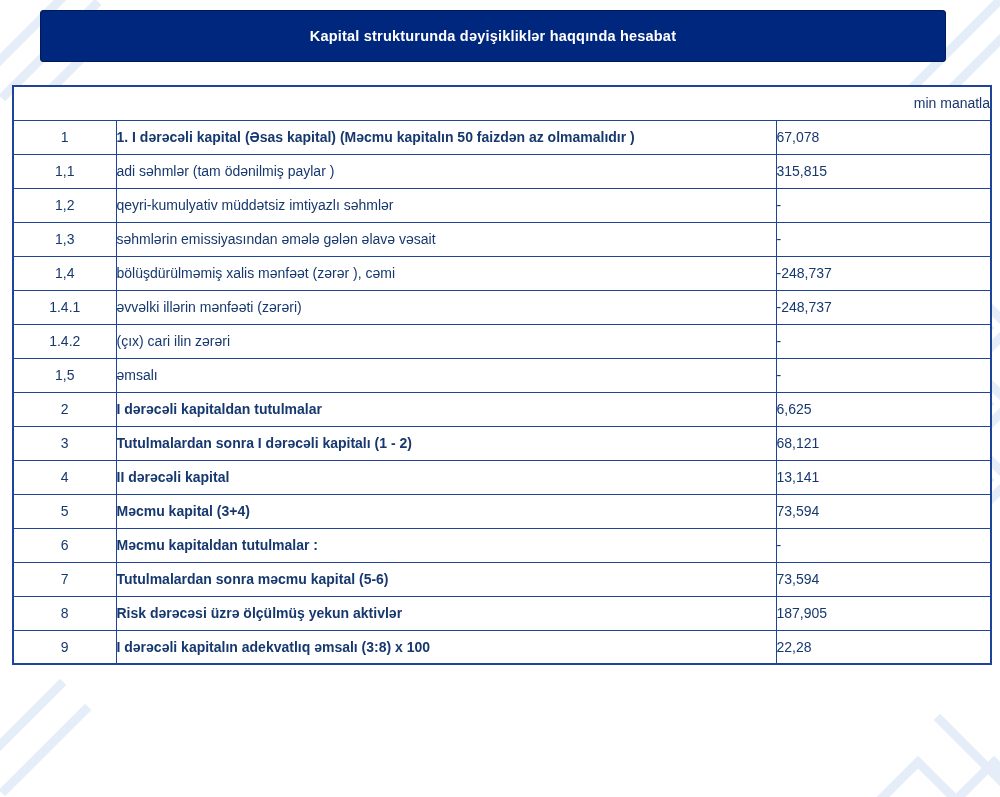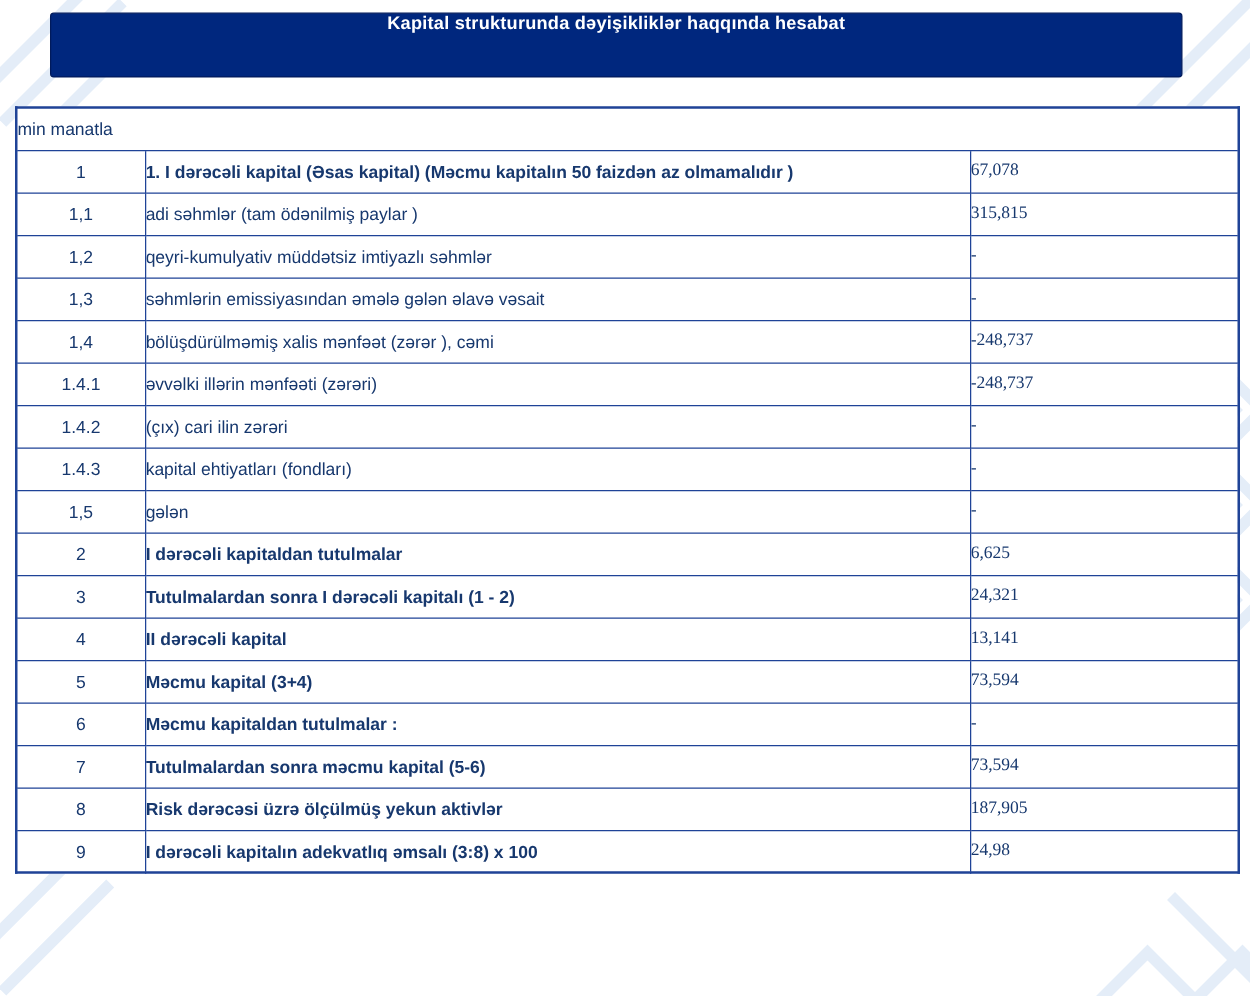--- a/index.html
+++ b/index.html
@@ -14,21 +14,21 @@
   .watermark {
     position: absolute; left: 0; top: 0; width: 1000px; height: 797px;
     z-index: 0; pointer-events: none;
   }
   .banner {
     position: absolute; left: 40px; top: 10px;
     width: 906px; height: 52px;
     background: #00277e;
     border: 1px solid #001a5c;
     border-radius: 3px;
-    display: flex; justify-content: center;
+    display: flex; align-items: center; justify-content: center;
     z-index: 2;
   }
   .banner-title {
     color: #ffffff; font-weight: bold; font-size: 14.5px; letter-spacing: .2px;
   }
   .table-wrap {
     position: absolute; left: 12px; top: 85px; width: 978px; z-index: 2;
     background: #ffffff;
   }
   table.report {
@@ -42,25 +42,26 @@
     color: #17386e;
     height: 34px;
     padding: 0;
     font-size: 14px;
     vertical-align: middle;
     white-space: nowrap;
     overflow: hidden;
   }
   td.num   { text-align: center; font-size: 15px; }
   td.label { padding-left: 12px; }
-  td.value { padding-left: 32px; font-size: 15px; font-family: Liberation Serif, serif; }
+  td.value { padding-left: 32px; font-size: 15px; }
   tr.bold td.label { font-weight: bold; }
   td.unit-cell {
     padding-left: 795px;
     font-size: 14px;
+    text-align: right;
   }
 </style>
 </head>
 <body>
 
 <svg class="watermark" viewBox="0 0 1000 797" xmlns="http://www.w3.org/2000/svg">
   <g stroke="#e4edf8" stroke-width="9" fill="none" stroke-linecap="square">
     <path d="M -15 75 L 75 -15"></path>
     <path d="M 5 95 L 95 5"></path>
     <path d="M 25 115 L 115 25"></path>
@@ -120,38 +121,33 @@
         <td class="num">1.4.1</td>
         <td class="label">əvvəlki illərin mənfəəti (zərəri)</td>
         <td class="value">-248,737</td>
       </tr>
       <tr>
         <td class="num">1.4.2</td>
         <td class="label">(çıx) cari ilin zərəri</td>
         <td class="value">-</td>
       </tr>
       <tr>
-        <td class="num">1.4.3</td>
-        <td class="label">kapital ehtiyatları (fondları)</td>
-        <td class="value">-</td>
-      </tr>
-      <tr>
         <td class="num">1,5</td>
-        <td class="label">gələn</td>
+        <td class="label">əmsalı</td>
         <td class="value">-</td>
       </tr>
       <tr class="bold">
         <td class="num">2</td>
         <td class="label">I dərəcəli kapitaldan  tutulmalar</td>
         <td class="value">6,625</td>
       </tr>
       <tr class="bold">
         <td class="num">3</td>
         <td class="label">Tutulmalardan  sonra I dərəcəli kapitalı (1 - 2)</td>
-        <td class="value">24,321</td>
+        <td class="value">68,121</td>
       </tr>
       <tr class="bold">
         <td class="num">4</td>
         <td class="label">II dərəcəli  kapital</td>
         <td class="value">13,141</td>
       </tr>
       <tr class="bold">
         <td class="num">5</td>
         <td class="label">Məcmu kapital (3+4)</td>
         <td class="value">73,594</td>
@@ -169,17 +165,17 @@
       <tr class="bold">
         <td class="num">8</td>
         <td class="label">Risk dərəcəsi üzrə ölçülmüş  yekun aktivlər</td>
         <td class="value">187,905</td>
       </tr>
 
 
       <tr class="bold">
         <td class="num">9</td>
         <td class="label">I dərəcəli  kapitalın  adekvatlıq əmsalı (3:8) x 100</td>
-        <td class="value">24,98</td>
+        <td class="value">22,28</td>
       </tr>
     </tbody>
   </table>
 </div>
 
 </body></html>

